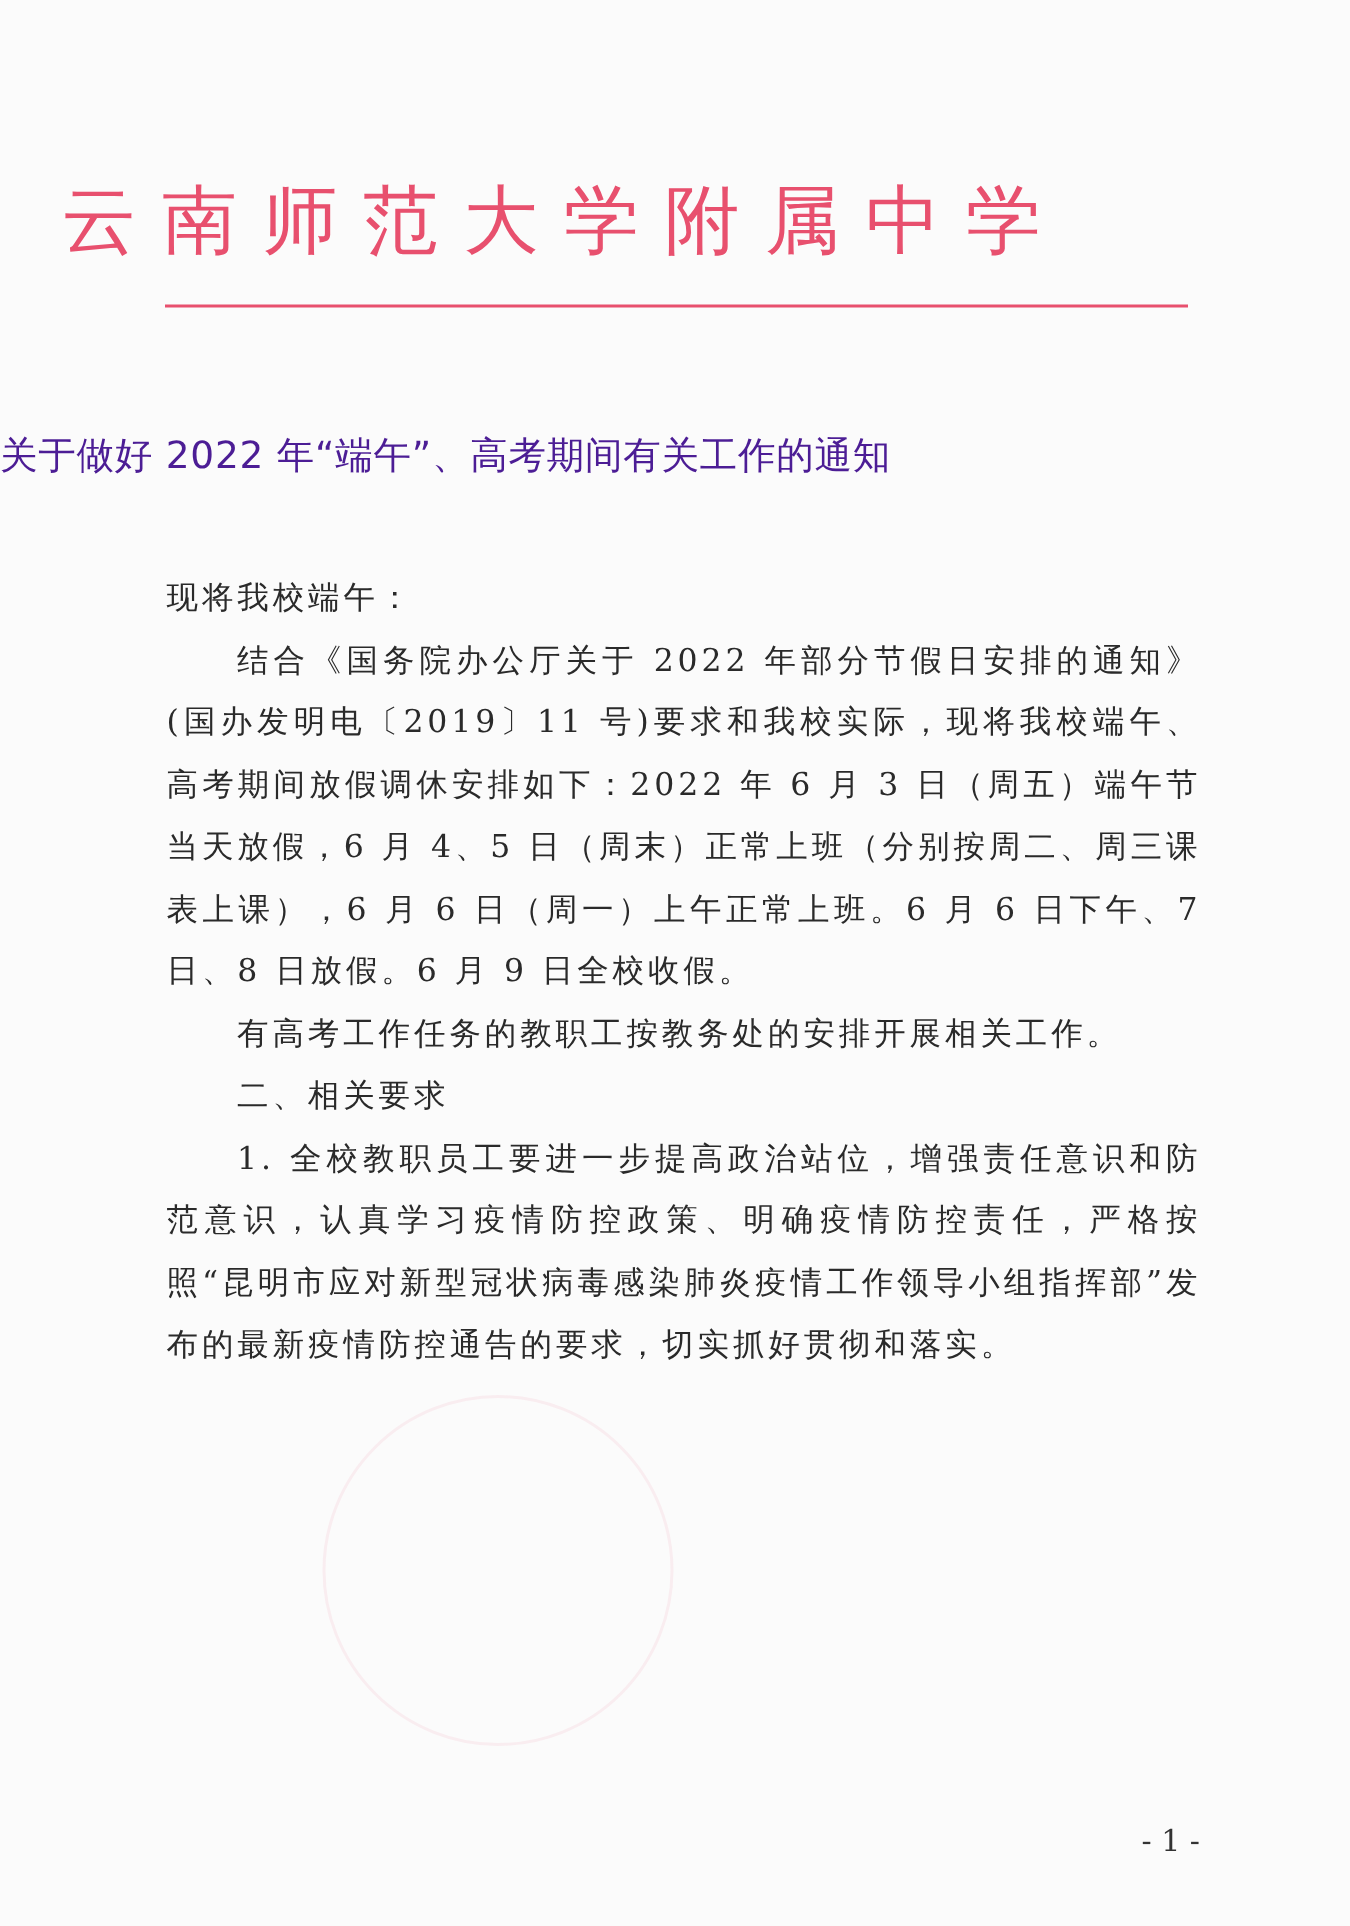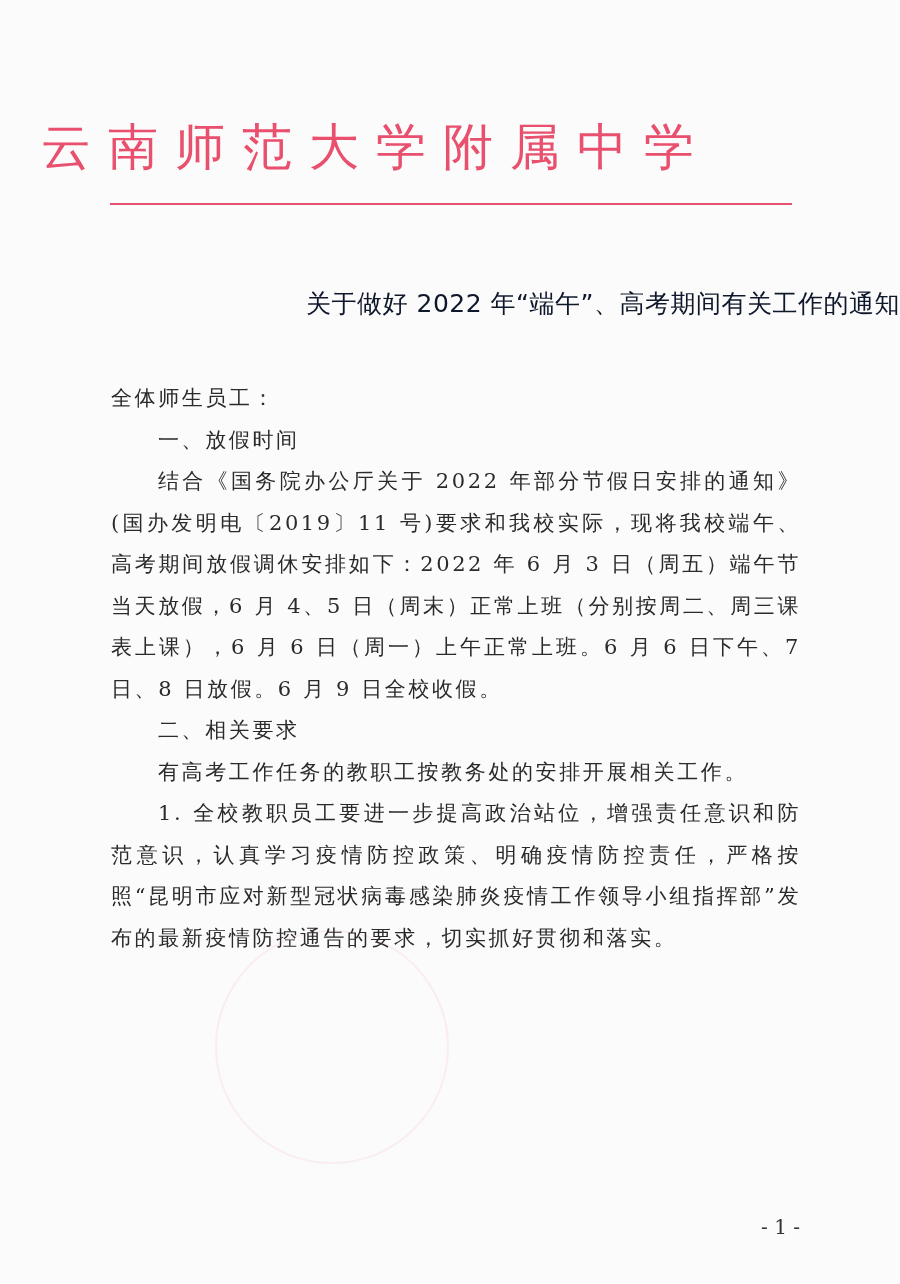--- a/index.html
+++ b/index.html
@@ -13,23 +13,23 @@
       position: absolute; left: 0; top: 112px; width: 732px; text-align: center;
       color: #e8506e; font-family: "DejaVu Sans", "Liberation Sans", sans-serif;
       font-size: 50px; letter-spacing: 17px; line-height: 70px;
       padding-left: 20px; box-sizing: border-box;
     }
     .redline {
       position: absolute; left: 110px; top: 203px; width: 682px; height: 2px;
       background: #e8506e;
     }
     .doc-title {
-      position: absolute; left: 0; top: 286px; width: 900px; text-align: right;
+      position: absolute; left: 0; top: 286px; width: 900px; text-align: left;
       font-family: "DejaVu Sans", "Liberation Sans", sans-serif;
-      font-size: 25px; color: #0f172a; line-height: 36px; letter-spacing: 0.5px;
+      font-size: 25px; color: #4c1d95; line-height: 36px; letter-spacing: 0.5px;
     }
     .body {
       position: absolute; left: 111px; top: 378px; width: 690px;
       font-size: 21px; line-height: 41.5px; letter-spacing: 2.6px;
     }
     .p { margin: 0; text-align: justify; text-align-last: left; }
     .indent { text-indent: 47px; }
     .heading { text-indent: 47px; font-family: "DejaVu Sans", "Liberation Sans", sans-serif; }
     .page-num {
       position: absolute; right: 100px; top: 1215px; font-size: 20px; color: #333;
@@ -43,21 +43,20 @@
 <body>
 
 <div class="letterhead">云南师范大学附属中学</div>
 <div class="redline"></div>
 
 <div class="doc-title">关于做好 2022 年“端午”、高考期间有关工作的通知</div>
 
 <div class="stamp"></div>
 
 <div class="body">
-  <p class="p">全体师生员工：</p>
-  <p class="p heading">一、放假时间</p>
+  <p class="p">现将我校端午：</p>
   <p class="p indent">结合《国务院办公厅关于 2022 年部分节假日安排的通知》(国办发明电〔2019〕11 号)要求和我校实际，现将我校端午、高考期间放假调休安排如下：2022 年 6 月 3 日（周五）端午节当天放假，6 月 4、5 日（周末）正常上班（分别按周二、周三课表上课），6 月 6 日（周一）上午正常上班。6 月 6 日下午、7 日、8 日放假。6 月 9 日全校收假。</p>
+  <p class="p indent">有高考工作任务的教职工按教务处的安排开展相关工作。</p>
   <p class="p heading">二、相关要求</p>
-  <p class="p indent">有高考工作任务的教职工按教务处的安排开展相关工作。</p>
   <p class="p indent">1. 全校教职员工要进一步提高政治站位，增强责任意识和防范意识，认真学习疫情防控政策、明确疫情防控责任，严格按照“昆明市应对新型冠状病毒感染肺炎疫情工作领导小组指挥部”发布的最新疫情防控通告的要求，切实抓好贯彻和落实。</p>
 </div>
 
 <div class="page-num">- 1 -</div>
 
 </body></html>

